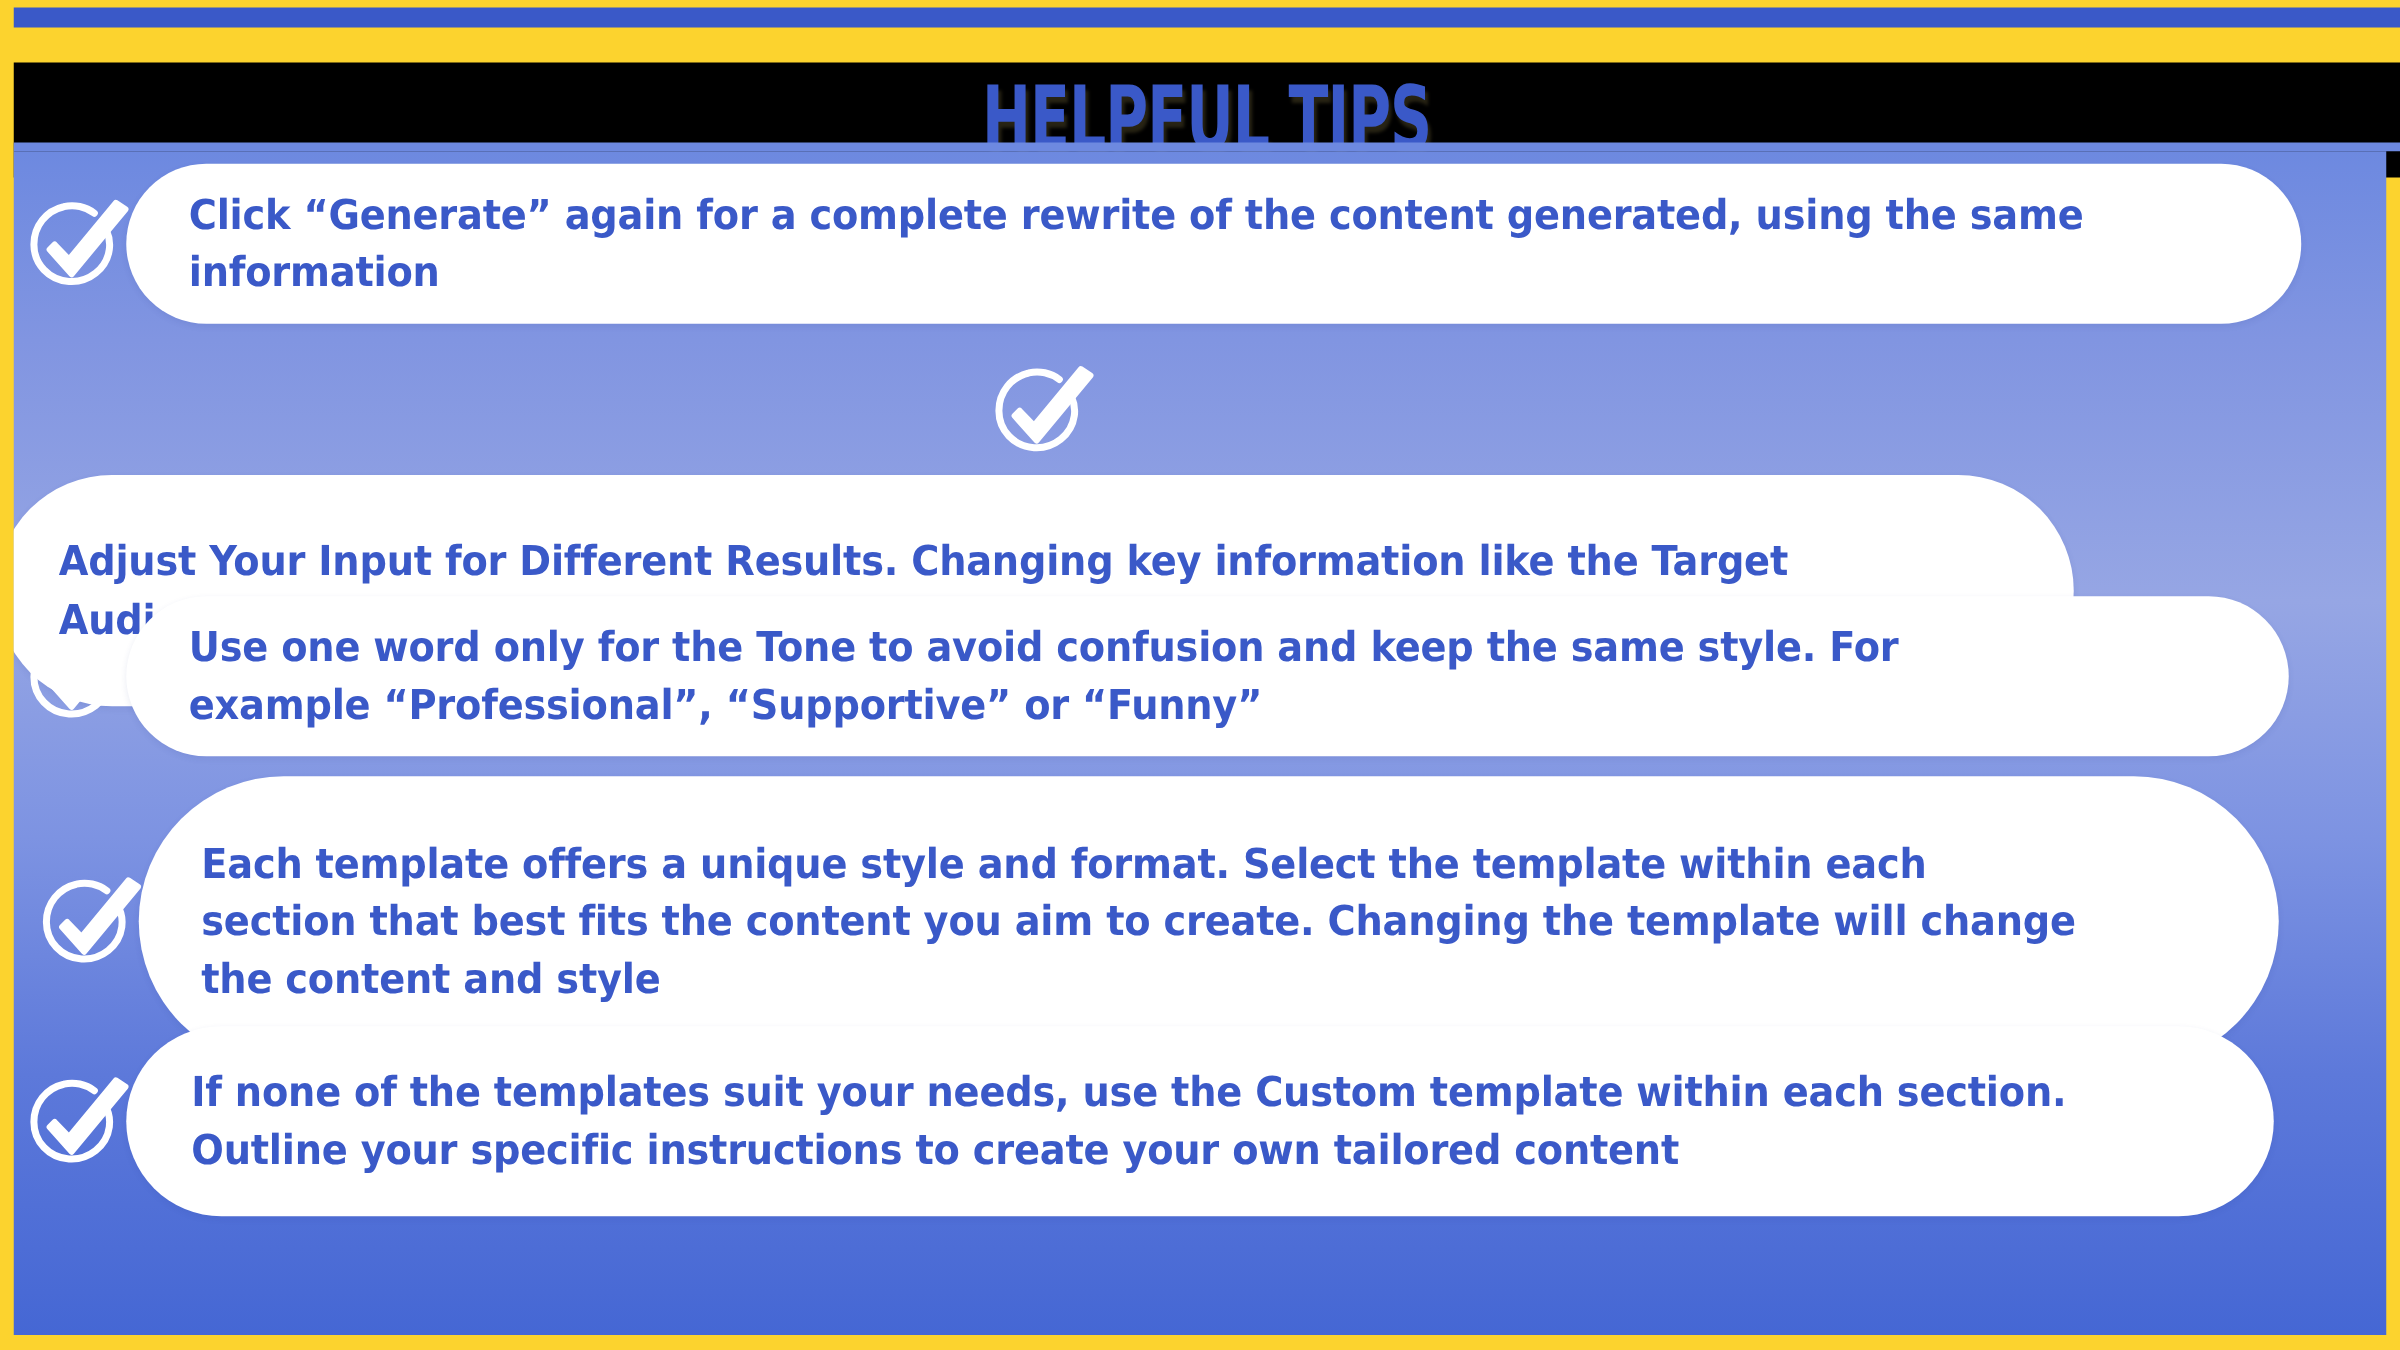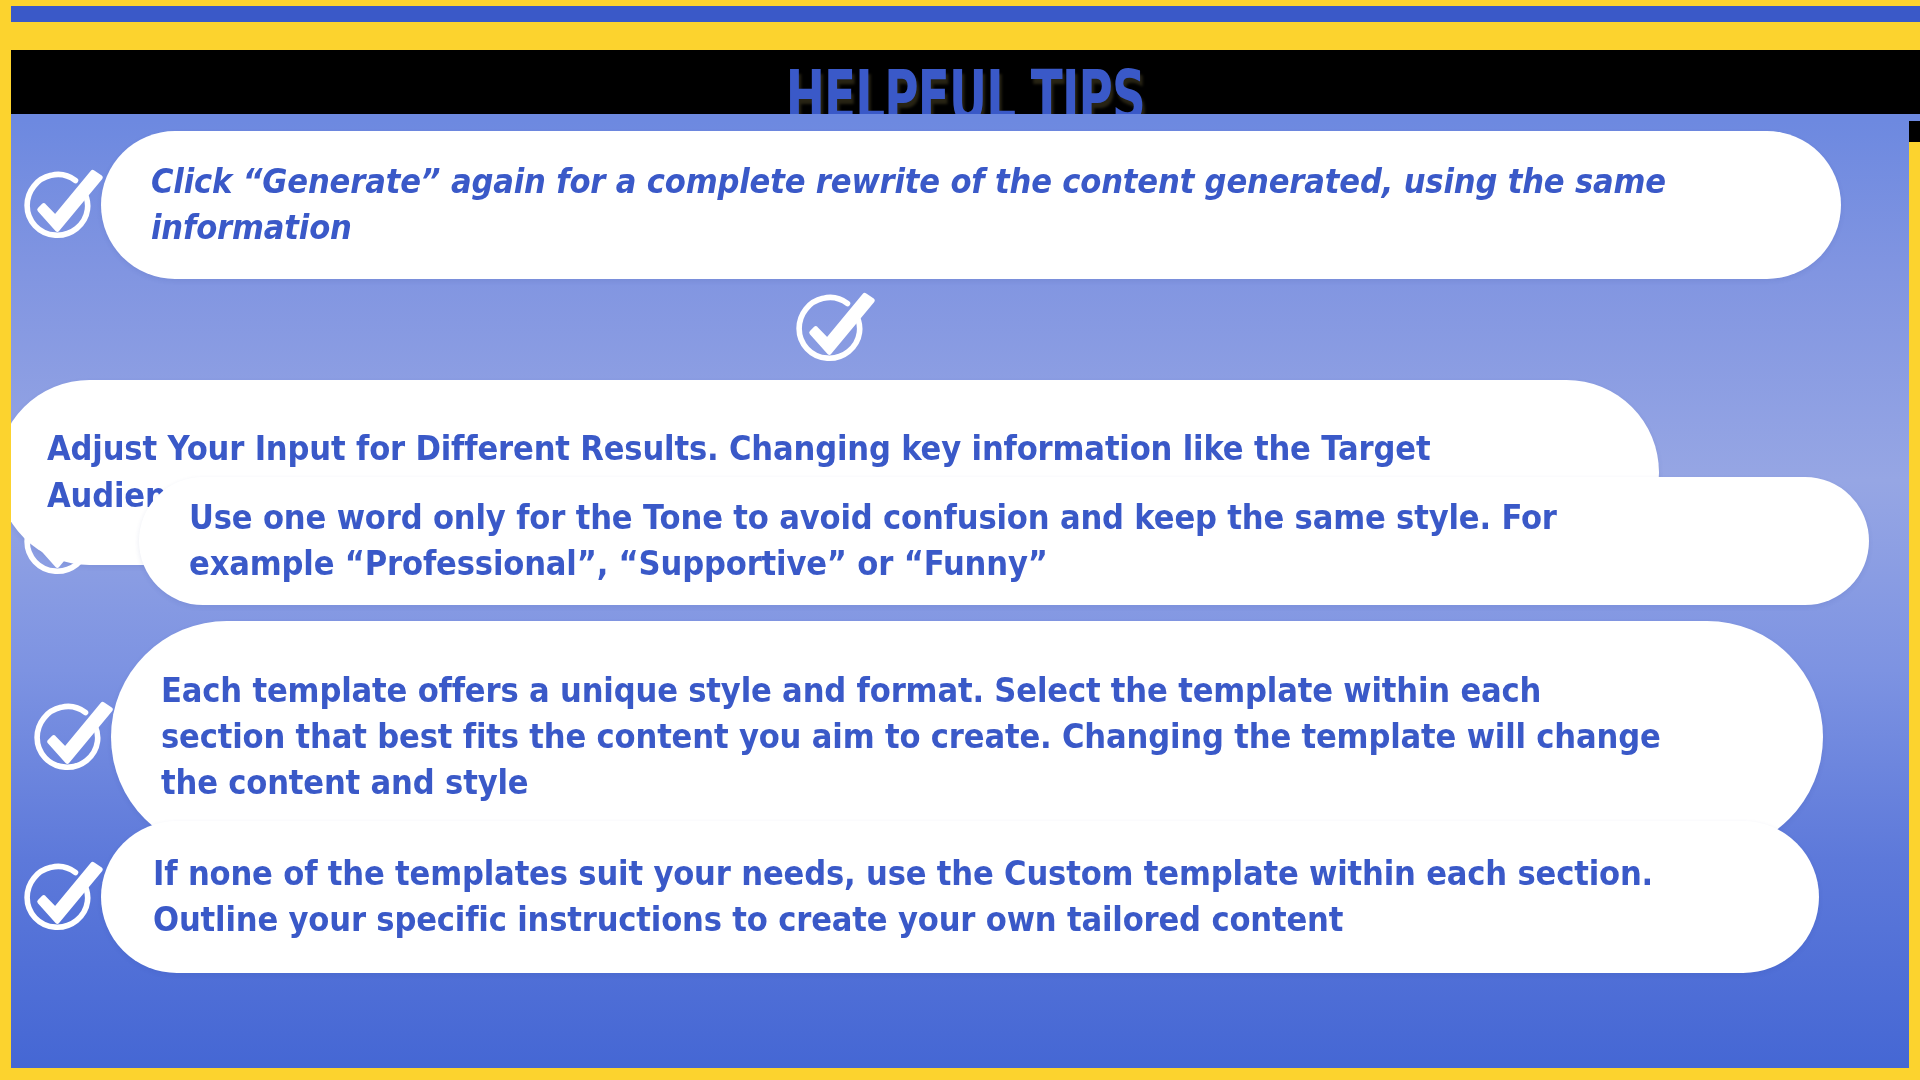--- a/index.html
+++ b/index.html
@@ -112,26 +112,26 @@
     font-size: 33px;
     line-height: 1.40;
     letter-spacing: -0.2px;
     transform: scaleX(0.93);
     transform-origin: left center;
     width: 107.5%;
   }
 
   
   #row-1 { top: 10px; }
-  #row-1 .tip-card { margin-left: -14px; width: 1740px; height: 148px; padding: 0 46px 0 50px; font-style: italic; }
+  #row-1 .tip-card { margin-left: -14px; width: 1740px; height: 128px; padding: 0 46px 0 50px; }
 
   #row-2 { top: 155px; flex-direction: column; }
   #row-2 .tip-card { margin-left: -14px; width: 1662px; height: 185px; padding: 0 46px 0 50px; }
 
-  #row-3 { top: 356px; gap: 38px; }
+  #row-3 { top: 356px; }
   #row-3 .tip-card { margin-left: -14px; width: 1730px; height: 128px; padding: 0 46px 0 50px; }
 
   #row-4 { top: 500px; left: 10px; }
   #row-4 .tip-card { margin-left: -14px; width: 1712px; height: 232px; padding: 0 46px 0 50px; }
 
   #row-5 { top: 700px; }
   #row-5 .tip-card { margin-left: -14px; width: 1718px; height: 152px; padding: 0 46px 0 52px; }
 </style>
 </head>
 <body>

